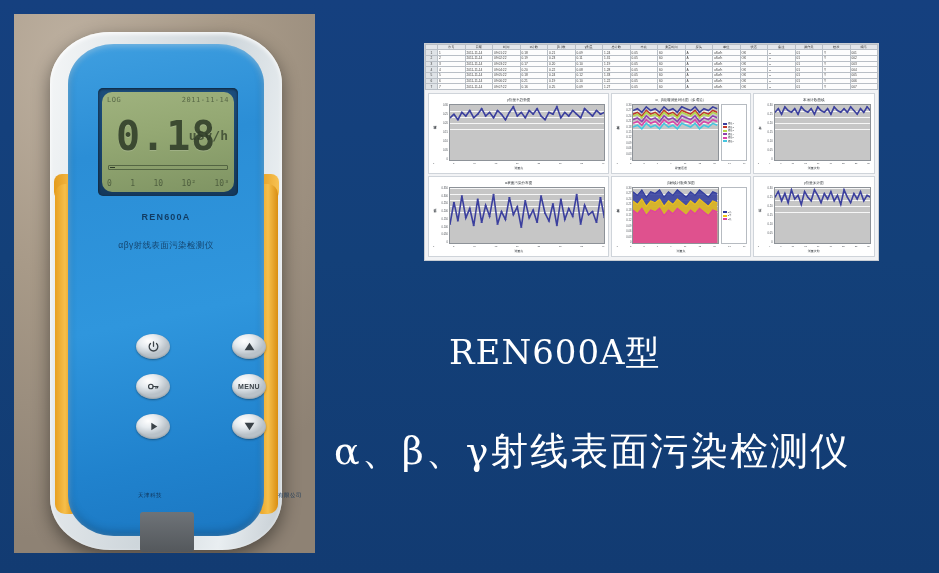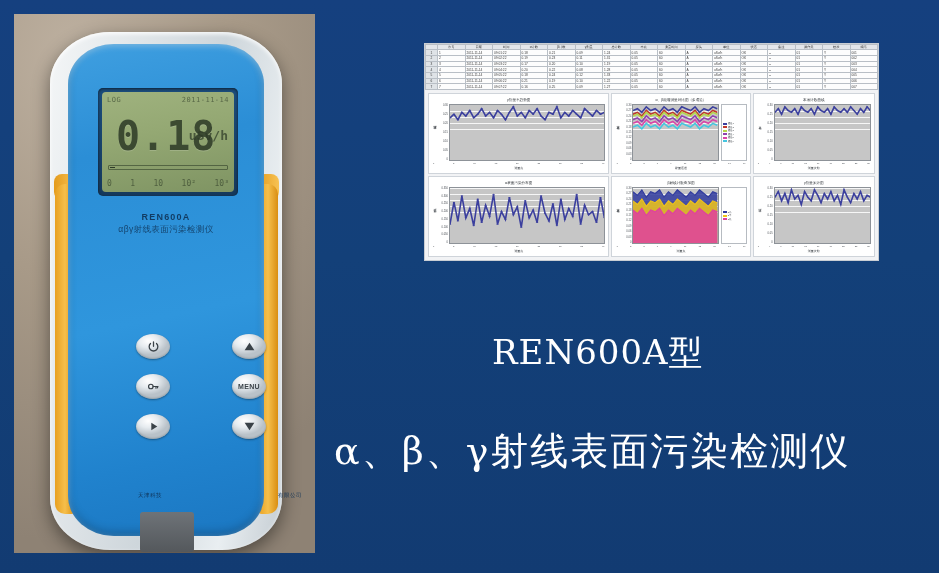--- a/index.html
+++ b/index.html
@@ -77,21 +77,21 @@
     left: 30px; top: 44px;
     width: 140px; height: 108px;
     border-radius: 5px;
     background: linear-gradient(180deg,#1c4e7d,#15395c);
     padding: 4px;
     box-shadow: inset 0 1px 3px rgba(0,0,0,.6);
   }
   .lcd {
     position: relative;
     width: 100%; height: 100%;
-    border-radius: 4px;
+    border-radius: 10px;
     background: linear-gradient(170deg,#9fb27e 0%, #94a873 40%, #7f9463 100%);
     overflow: hidden;
     font-family: "DejaVu Sans Mono", monospace;
     color: #2e3b27;
   }
   .lcd-top {
     position: absolute; top: 4px; left: 5px; right: 5px;
     display: flex; justify-content: space-between;
     font-size: 7px; letter-spacing: .5px;
     opacity: .62;
@@ -130,21 +130,21 @@
   .brand {
     position: absolute; left: 0; right: 0; top: 168px;
     text-align: center;
     color: #0d2d4e;
   }
   .brand .model {
     font-size: 9px; font-weight: bold; letter-spacing: 1.2px;
     opacity: .85;
   }
   .brand .cn {
-    font-size: 8.5px; letter-spacing: .4px; margin-top: 2px;
+    font-size: 8.5px; letter-spacing: .4px; margin-top: 18px;
     opacity: .8;
   }
 
   
   .keys { position: absolute; left: 54px; top: 288px; width: 196px; height: 110px; }
   .key {
     position: absolute;
     width: 34px; height: 25px;
     border-radius: 50%;
     background: radial-gradient(58% 55% at 36% 28%, #ffffff 0%, #e6ebef 48%, #b9c2c9 100%);
@@ -267,21 +267,21 @@
   }
   .x-axis-label { font-size: 3px; text-align: center; color: #3c4147; height: 5px; }
 
   
   .headline {
     position: absolute;
     color: #ffffff;
     white-space: nowrap;
   }
   #title-model {
-    left: 492px; top: 330px;
+    left: 449px; top: 330px;
     font-family: "DejaVu Serif", serif;
     font-size: 34px; letter-spacing: 1px;
   }
   #title-desc {
     left: 334px; top: 414px;
     font-family: "DejaVu Serif", serif;
     font-size: 38px; letter-spacing: 2px; margin-top: 12px;
   }
 </style>
 </head>

